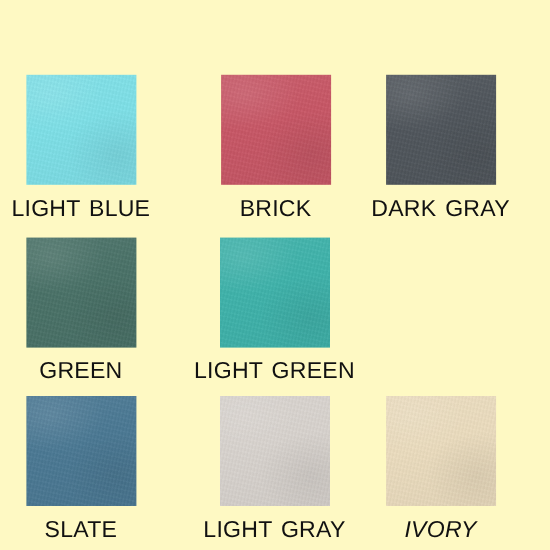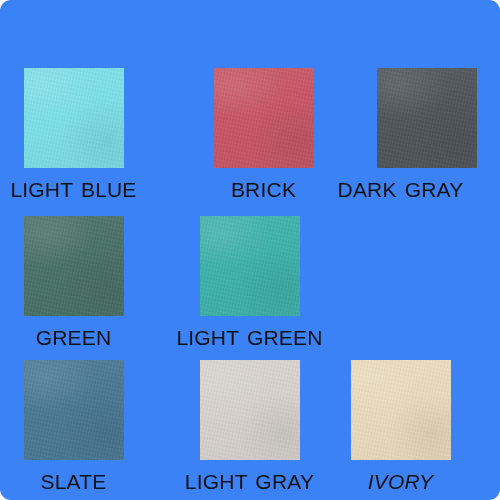--- a/index.html
+++ b/index.html
@@ -61,33 +61,33 @@
     letter-spacing: 0.2px;
     color: #111111;
     text-align: center;
     width: 153px;
     word-spacing: 2px;
   }
 </style>
 </head>
 <body>
 
-<div id="swatch-board" style="background-color: #3b82f6; border-radius: 11px;">
+<div id="swatch-board" style="background-color: #fef9c3;">
 
   <div class="swatch-cell" style="left:-3px; top:68px;">
     <div class="swatch-chip" style="background-color: rgb(126, 224, 232);"></div>
     <div class="swatch-label">LIGHT BLUE</div>
   </div>
 
-  <div class="swatch-cell" style="left:187px; top:68px;align-items:center;">
+  <div class="swatch-cell" style="left:174px; top:68px;align-items:center;">
     <div class="swatch-chip" style="background-color: rgb(200, 87, 102);"></div>
     <div class="swatch-label">BRICK</div>
   </div>
 
-  <div class="swatch-cell" style="left:324px; top:68px;align-items:flex-end;">
+  <div class="swatch-cell" style="left:324px; top:68px;">
     <div class="swatch-chip" style="background-color: rgb(80, 86, 92);"></div>
     <div class="swatch-label">DARK GRAY</div>
   </div>
 
   <div class="swatch-cell" style="left:-3px; top:216px;">
     <div class="swatch-chip" style="background-color: rgb(74, 114, 104);"></div>
     <div class="swatch-label">GREEN</div>
   </div>
 
   <div class="swatch-cell" style="left:173px; top:216px;">

